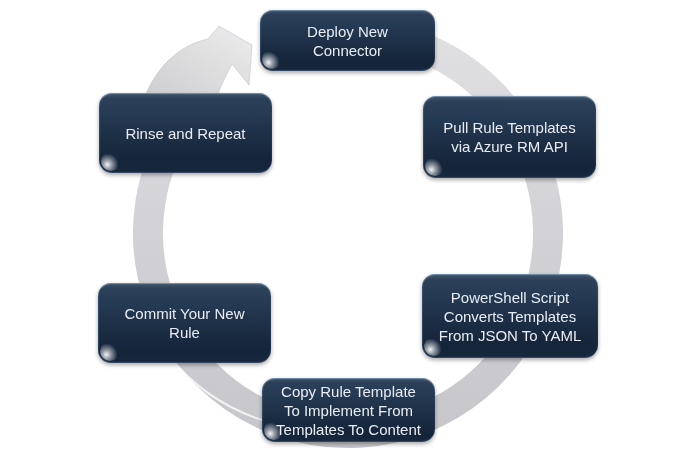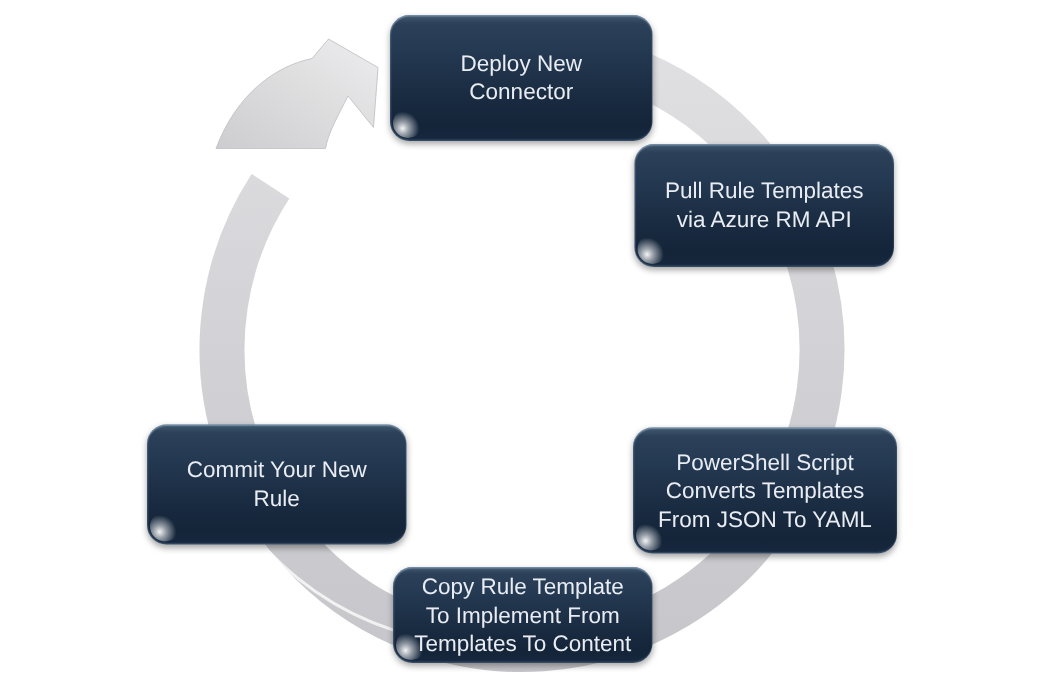--- a/index.html
+++ b/index.html
@@ -54,23 +54,23 @@
     width: 20px;
     height: 20px;
     border-radius: 50%;
     background: radial-gradient(circle at 32% 68%,
       rgba(255,255,255,0.95) 0%,
       rgba(255,255,255,0.55) 22%,
       rgba(255,255,255,0.0) 58%);
     pointer-events: none;
   }
 
-  .node-deploy     { left: 260px; top: 10px;  width: 175px; height: 84px; padding: 0 28px; }
+  .node-deploy     { left: 260px; top: 10px;  width: 175px; height: 61px; padding: 0 28px; }
   .node-pull       { left: 423px; top: 96px;  width: 173px; height: 82px; padding: 12px 12px; }
-  .node-powershell { left: 422px; top: 285px; width: 176px; height: 84px; padding: 0 12px; }
+  .node-powershell { left: 422px; top: 274px; width: 176px; height: 84px; padding: 0 12px; }
   .node-copy       { left: 262px; top: 378px; width: 173px; height: 64px; padding: 0 10px; }
   .node-commit     { left: 98px;  top: 283px; width: 173px; height: 80px; padding: 0 22px; align-items: center; }
   .node-rinse      { left: 99px;  top: 93px;  width: 173px; height: 80px; padding: 0 12px; }
 </style>
 </head>
 <body>
 
 <div class="canvas">
 
   <svg class="cycle-svg" viewBox="0 0 694 464" xmlns="http://www.w3.org/2000/svg" aria-hidden="true">
@@ -114,14 +114,17 @@
   </div>
 
   <div class="node node-copy">
     <span>Copy Rule Template To Implement From Templates To Content</span>
   </div>
 
   <div class="node node-commit">
     <span>Commit Your New Rule</span>
   </div>
 
+  <div class="node node-rinse">
+    <span>Rinse and Repeat</span>
+  </div>
 
 </div>
 
 </body></html>

